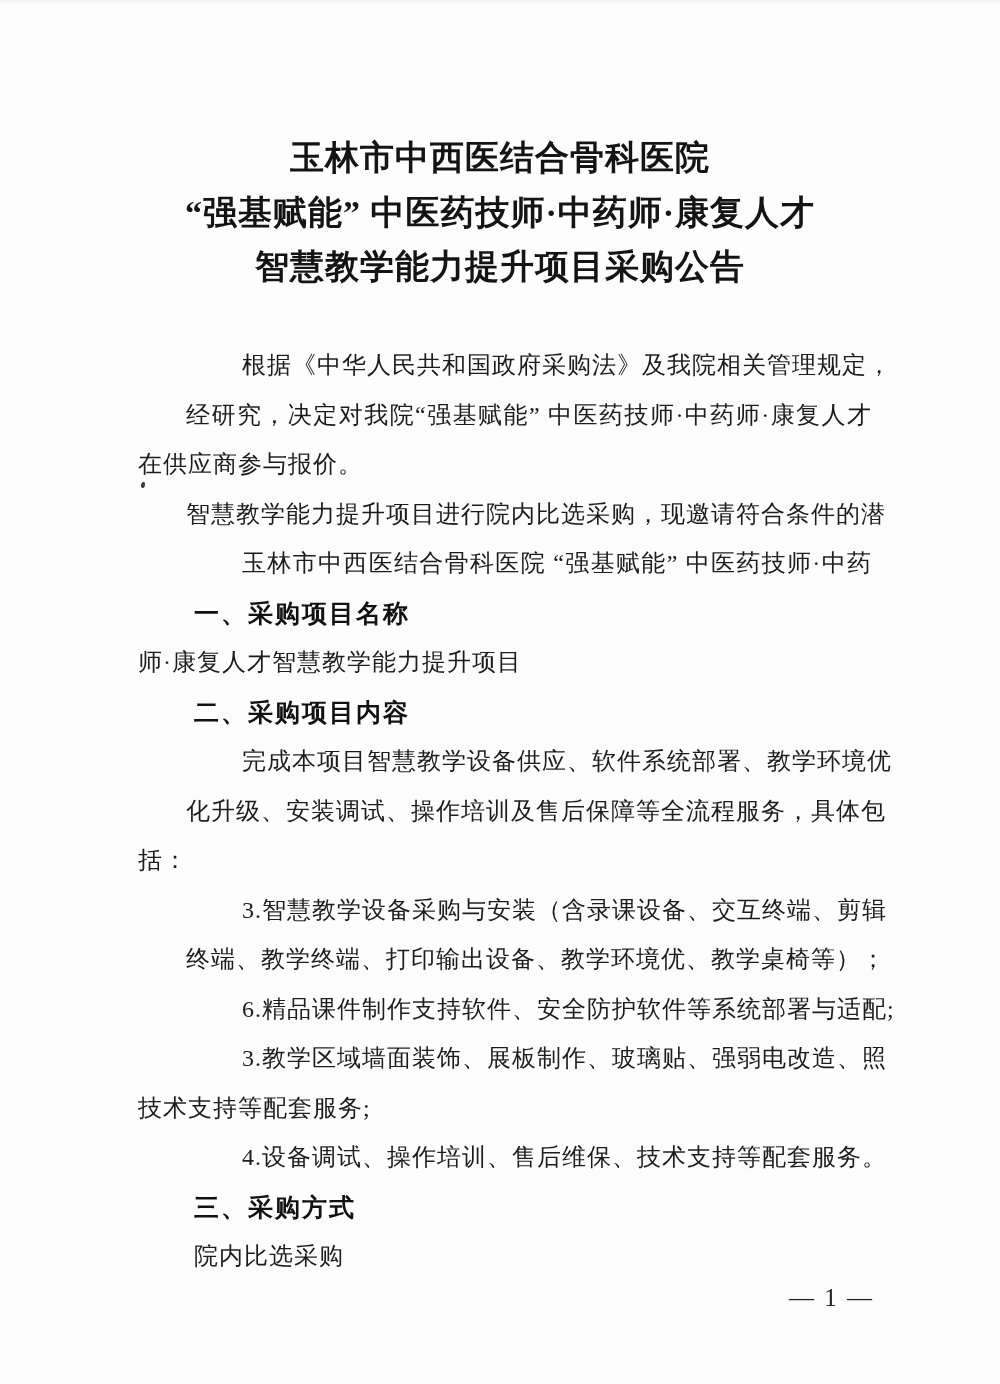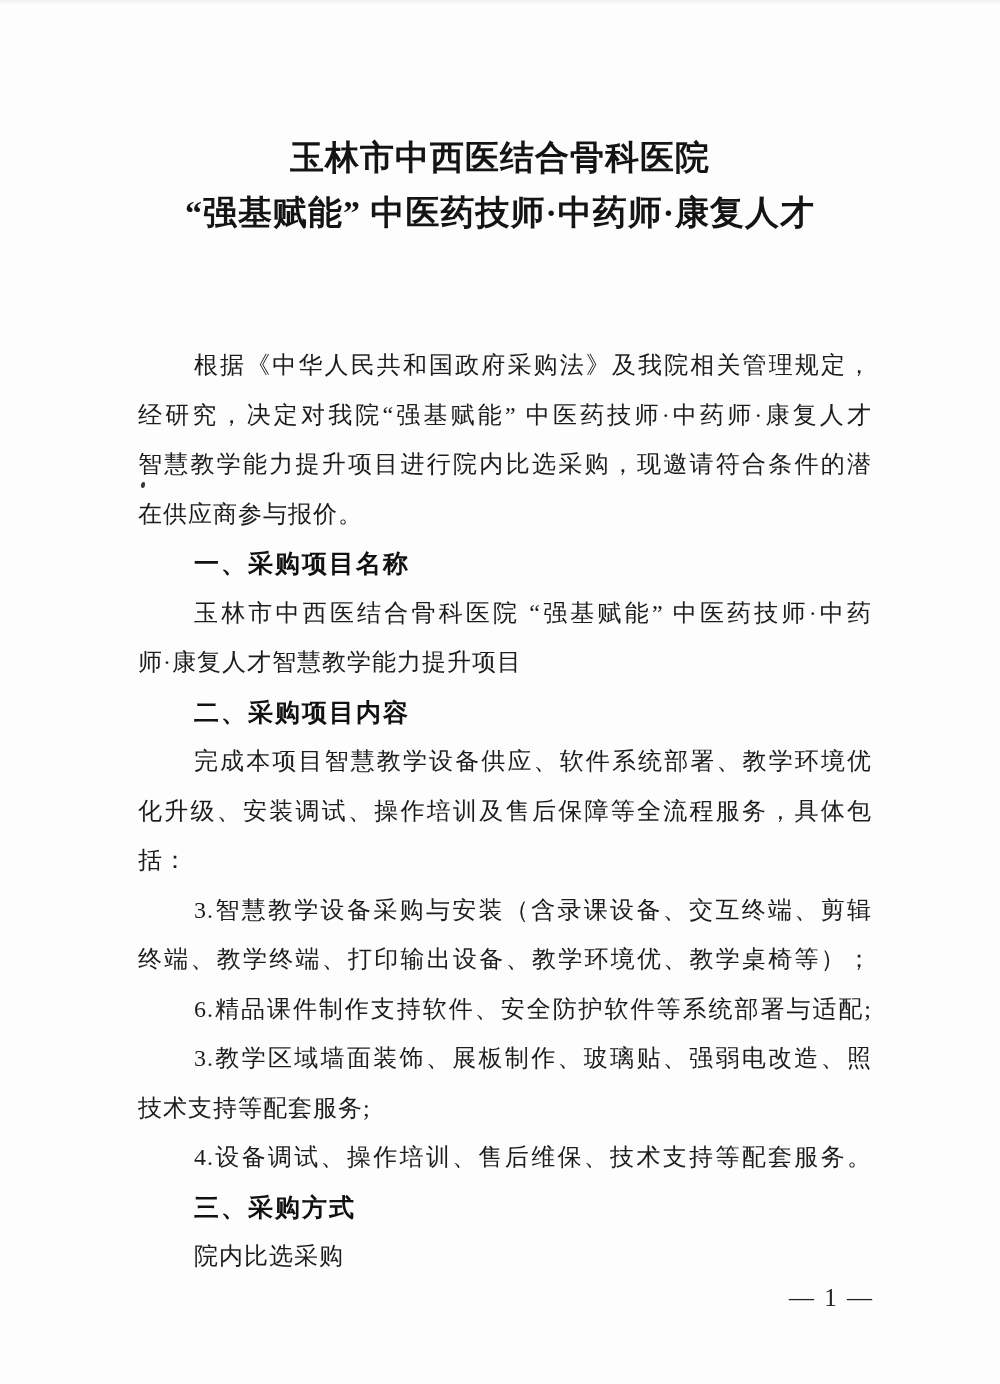--- a/index.html
+++ b/index.html
@@ -56,20 +56,21 @@
     white-space: nowrap;
     letter-spacing: 1px;
     overflow: visible;
   }
   .body-text .line.indent {
     padding-left: 56px;
   }
   .body-text .line.fill {
     text-align: justify;
     text-align-last: justify;
+    margin-left: 48px;
     -moz-text-align-last: justify;
   }
   .body-text .line.heading {
     font-family: "Liberation Sans", sans-serif;
     font-weight: bold;
     font-size: 25px;
     letter-spacing: 2px;
     color: #111111;
   }
   
@@ -96,29 +97,30 @@
 </style>
 </head>
 <body>
 
 <div class="page">
   <div class="top-shade"></div>
 
   <div class="doc-title">
       <div class="line">玉林市中西医结合骨科医院</div>
       <div class="line">“强基赋能” 中医药技师·中药师·康复人才</div>
+      <div class="line">智慧教学能力提升项目采购公告</div>
     </div>
 
   <div class="body-text">
       <div class="line indent fill">根据《中华人民共和国政府采购法》及我院相关管理规定，</div>
       <div class="line fill">经研究，决定对我院“强基赋能” 中医药技师·中药师·康复人才</div>
+      <div class="line">在供应商参与报价。</div>
       <div class="line fill">智慧教学能力提升项目进行院内比选采购，现邀请符合条件的潜</div>
-      <div class="line">在供应商参与报价。</div>
+      <div class="line indent fill">玉林市中西医结合骨科医院 “强基赋能” 中医药技师·中药</div>
       <div class="line heading indent">一、采购项目名称</div>
-      <div class="line indent fill">玉林市中西医结合骨科医院 “强基赋能” 中医药技师·中药</div>
       <div class="line">师·康复人才智慧教学能力提升项目</div>
       <div class="line heading indent">二、采购项目内容</div>
       <div class="line indent fill">完成本项目智慧教学设备供应、软件系统部署、教学环境优</div>
       <div class="line fill">化升级、安装调试、操作培训及售后保障等全流程服务，具体包</div>
       <div class="line">括：</div>
       <div class="line indent fill">3.智慧教学设备采购与安装（含录课设备、交互终端、剪辑</div>
       <div class="line fill">终端、教学终端、打印输出设备、教学环境优、教学桌椅等）；</div>
       <div class="line indent fill">6.精品课件制作支持软件、安全防护软件等系统部署与适配;</div>
       <div class="line indent fill">3.教学区域墙面装饰、展板制作、玻璃贴、强弱电改造、照</div>
       <div class="line">技术支持等配套服务;</div>

